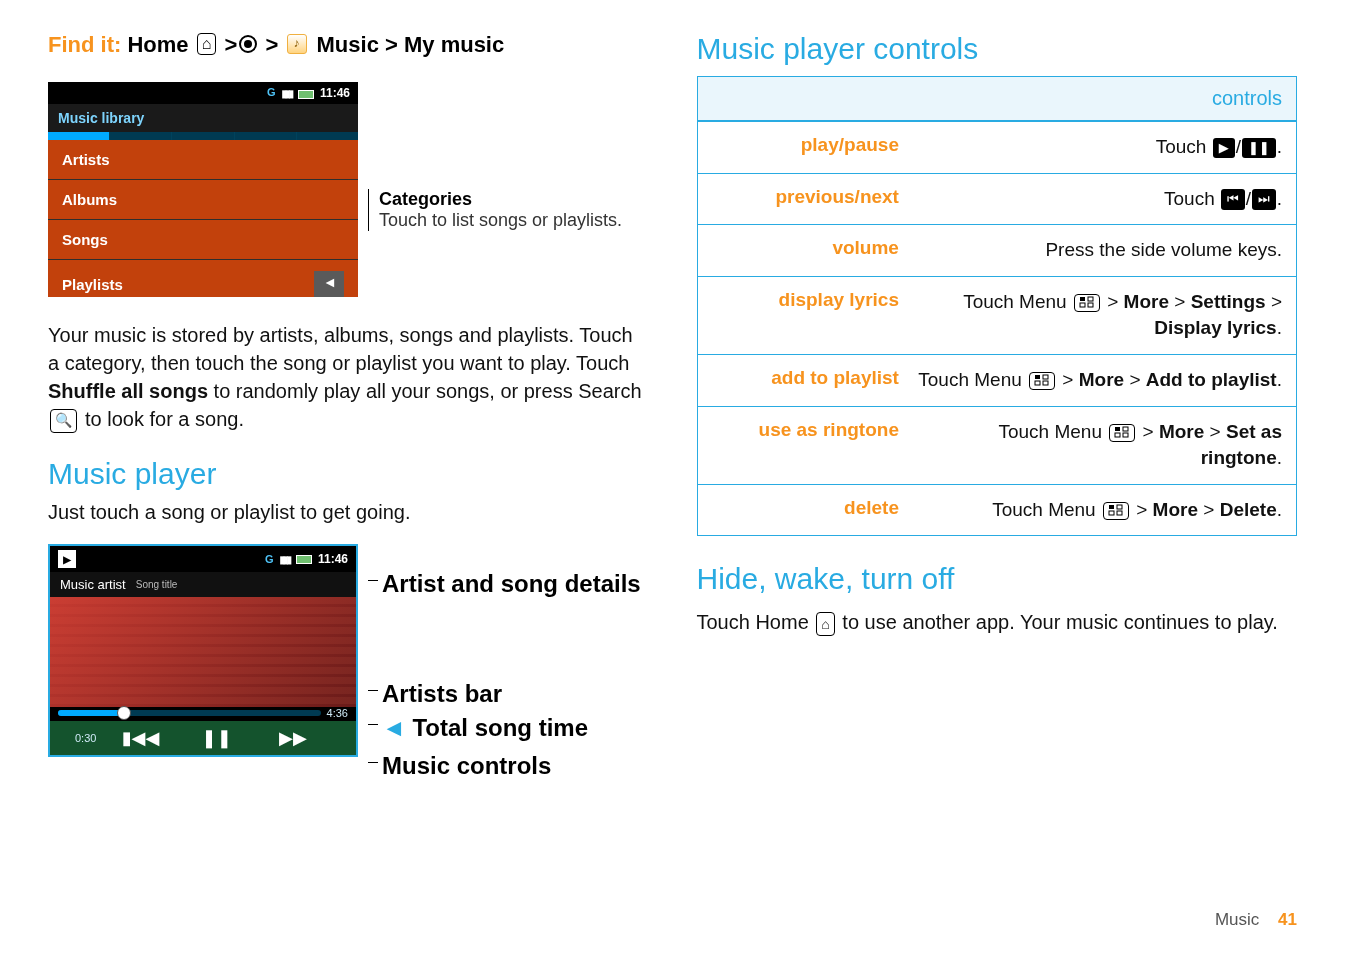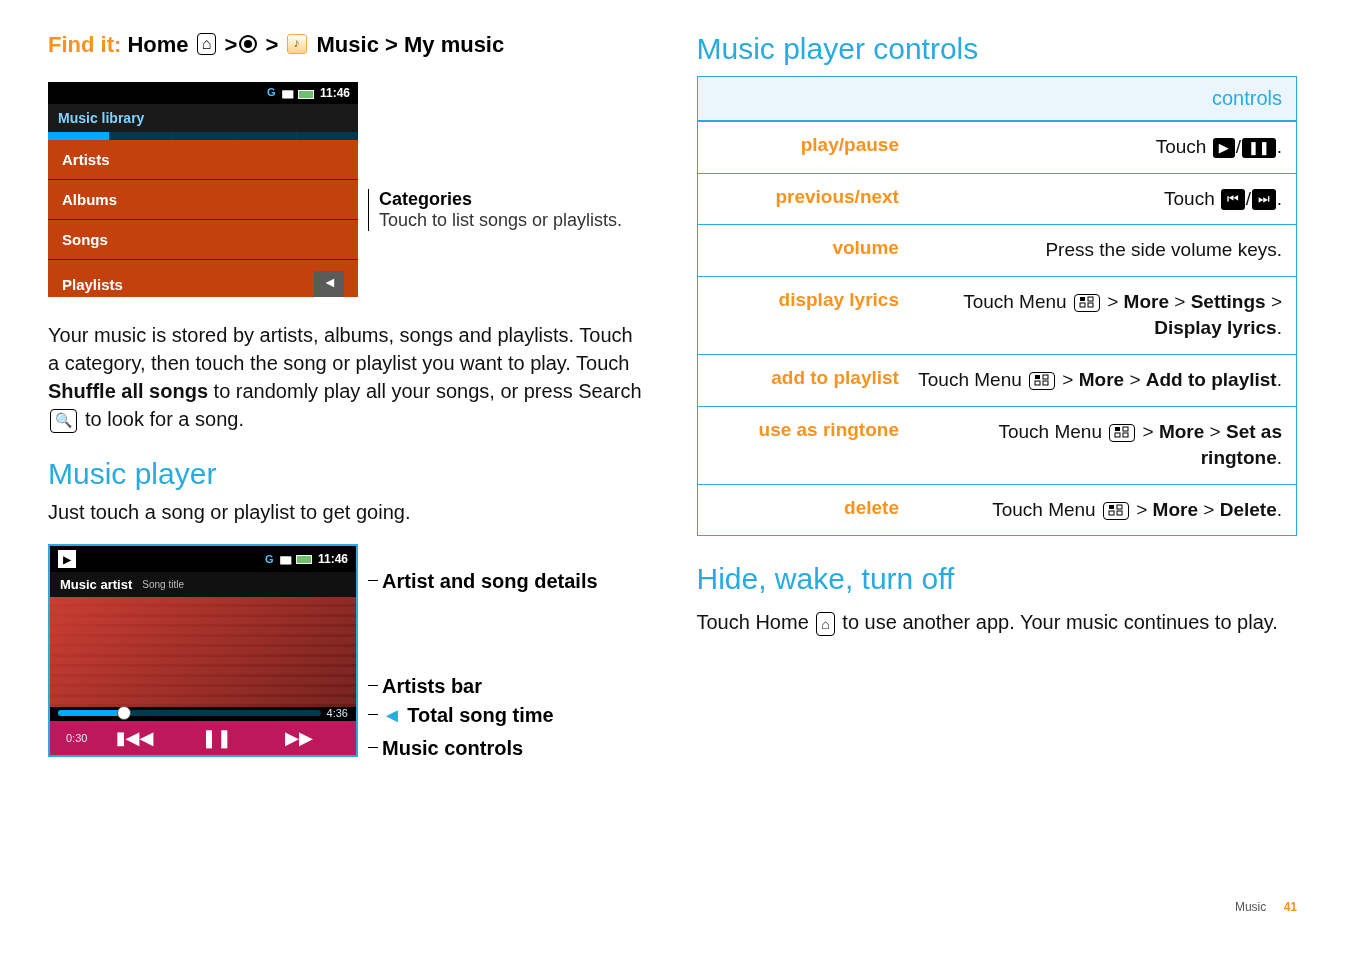--- a/index.html
+++ b/index.html
@@ -46,55 +46,55 @@
   .subpara { font-size:20px; color:#111; margin-bottom:20px;}
 
   
   .phone2wrap { display:flex; align-items:flex-start; gap:10px;}
   .phone2 { width:310px; background:#000; border:2px solid #29ABE2;}
   .topbar2 { display:flex; justify-content:space-between; align-items:center; padding:4px 8px; background:#000; color:#fff; font-size:12px; font-weight:bold;}
   .topbar2 .play-notif { display:inline-block; width:18px; height:18px; background:#fff;color:#000; text-align:center; line-height:18px; font-size:11px;}
   .topbar2 .play-notif::before{content:"▶"; font-size:10px;}
   .topbar2 .right { display:flex; align-items:center; gap:6px;}
   .artistrow { display:flex; align-items:center; gap:10px; padding:5px 10px; background:#111; color:#fff; font-size:13px;}
-  .artistrow .a { font-weight:bold;}
+  .artistrow .a { font-weight:normal;}
   .artistrow .s { color:#bbb; font-size:10px;}
   .albumart { width:100%; height:110px; background:
      linear-gradient(135deg, rgba(205,60,50,0.9), rgba(90,20,20,0.7)),
      repeating-linear-gradient(0deg, #8b2a24 0 3px, #b84a3a 3px 10px);
   }
   .progressrow { display:flex; align-items:center; padding:0 8px 2px 8px; gap:6px; background:#000;}
   .progtrack { flex:1; height:6px; background:#003a52; position:relative; border-radius:3px;}
   .progtrack .fill { width:25%; height:100%; background:#00aaff; border-radius:3px;}
   .progtrack .thumb { position:absolute; left:25%; top:-4px; width:14px; height:14px; background:#fff; border:1px solid #555; border-radius:50%; transform:translateX(-50%);}
   .tot { color:#cfeaf7; font-size:11px;}
-  .controlsrow { display:flex; align-items:center; background:#be185d; padding:6px 16px; color:#fff; font-size:13px;}
+  .controlsrow { display:flex; align-items:center; background:#14532d; padding:6px 25px; color:#fff; font-size:13px;}
   .controlsrow .elapsed { color:#cfeaf7; font-size:11px; margin-right:6px;}
   .controlsrow .btn { flex:1; text-align:center; font-size:18px;}
 
-  .callouts2 { display:flex; flex-direction:column; gap:22px; font-size:20px; font-weight:bold; color:#000;}
+  .callouts2 { display:flex; flex-direction:column; gap:22px; font-size:24px; font-weight:bold; color:#000;}
   .callouts2 div { position:relative; padding-left:14px;}
   .callouts2 div::before { content:""; position:absolute; left:0; top:10px; width:10px; height:1px; background:#000;}
   .callouts2 .dot { color:#29ABE2; font-weight:bold;}
 
   
   .ctrl-table { border:1px solid #29ABE2; width:100%;text-align:right;}
   .ctrl-table .hdr { background:#eaf6fc; color:#29ABE2; font-size:20px; padding:10px 14px; border-bottom:2px solid #29ABE2;}
   .ctrl-table .row { display:flex; border-bottom:1px solid #29ABE2;}
   .ctrl-table .row:last-child { border-bottom:none;}
   .ctrl-table .row .k { width:36%; padding:12px 14px; color:#f7931e; font-weight:bold; font-size:19px;}
   .ctrl-table .row .v { width:64%; padding:12px 14px 12px 0; font-size:19px; color:#111; line-height:1.4;}
   .ctrl-table .row .v strong { font-weight:bold;}
   .chip { display:inline-block; background:#000; color:#fff; border-radius:3px; padding:1px 6px; font-size:13px; vertical-align:middle; margin:0 1px;}
   .menu-icon { display:inline-block; border:1.5px solid #000; border-radius:4px; padding:1px 4px; font-size:12px; vertical-align:middle; margin:0 2px; line-height:1;}
 
   .hide-p { font-size:20px; line-height:1.45; color:#111; margin-top:12px;}
   .home-icon { display:inline-block; border:1.5px solid #000; border-radius:4px; padding:1px 4px; font-size:14px; vertical-align:middle; margin:0 2px;}
 
-  .footer { position:absolute; bottom:16px; right:0; font-size:12px; color:#555;margin-left:8px;}
+  .footer { position:absolute; bottom:0; right:0; font-size:17px; color:#555;margin-left:8px;}
   .footer .pg { color:#f7931e; font-weight:bold; margin-left:14px;}
 </style>
 </head>
 <body>
 
 <div class="page">
 
   <div class="col col-left">
     <div class="findit">
       <span class="label">Find it:</span>

